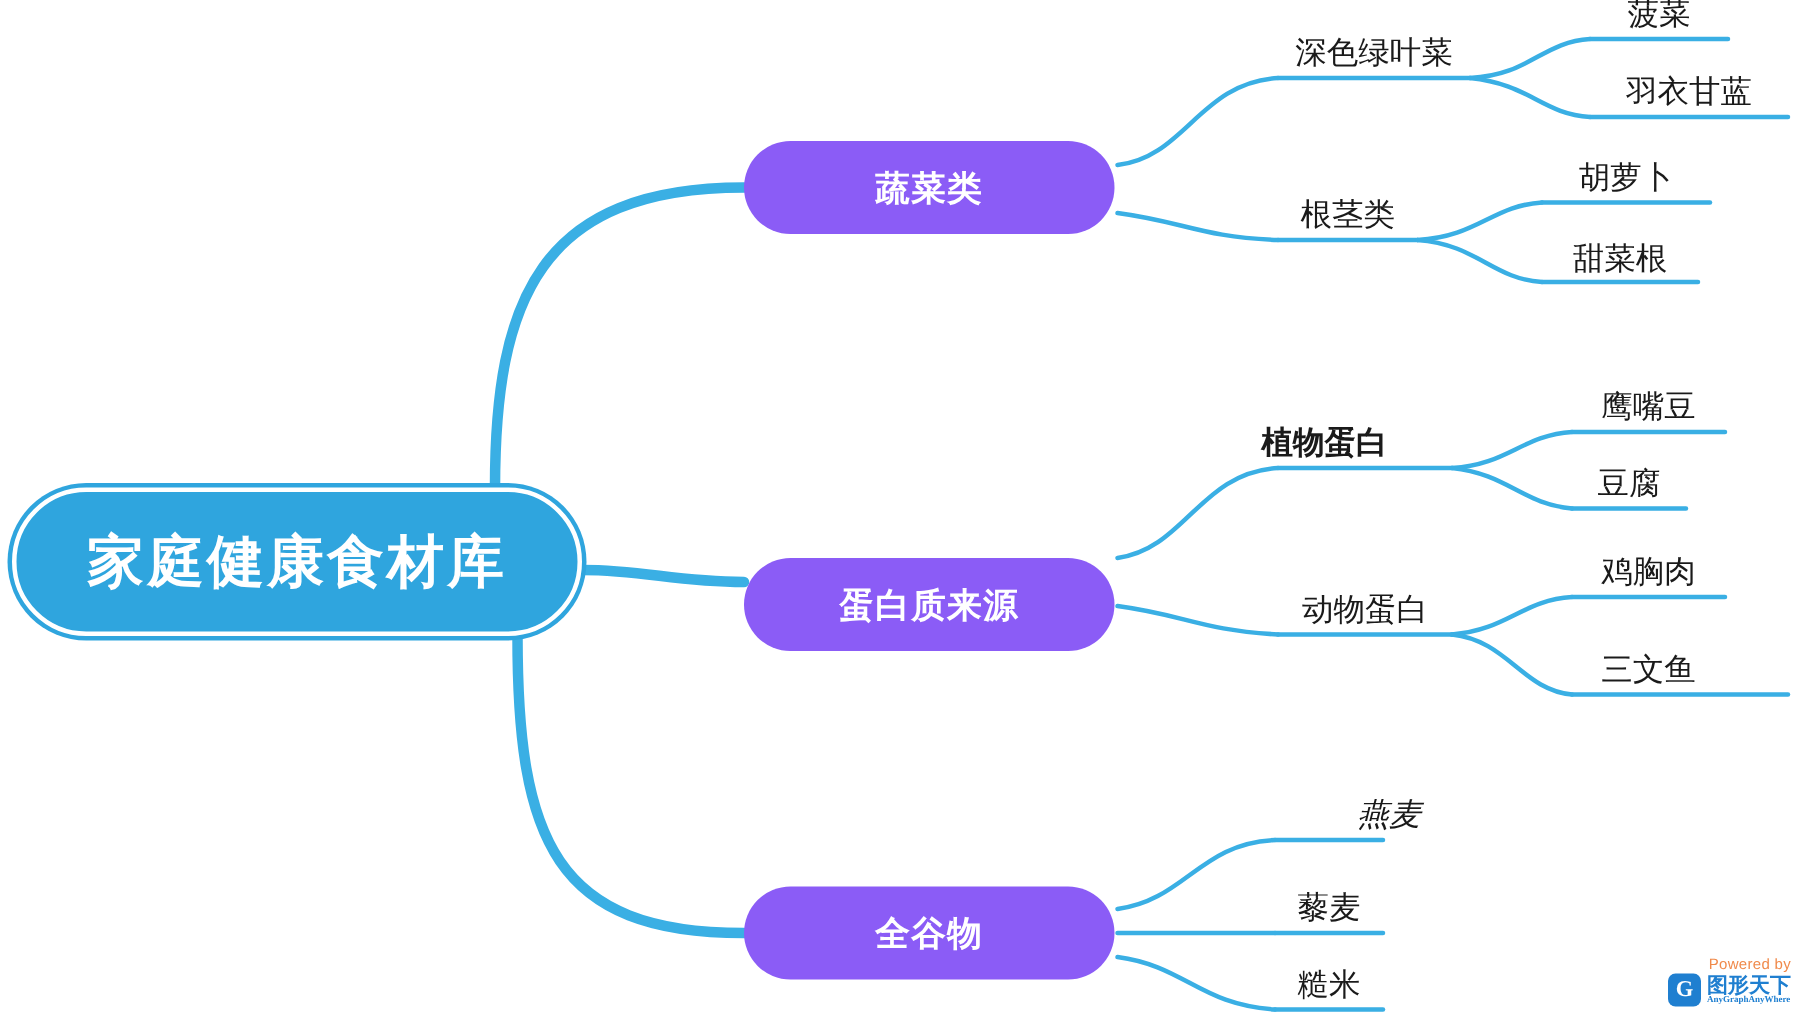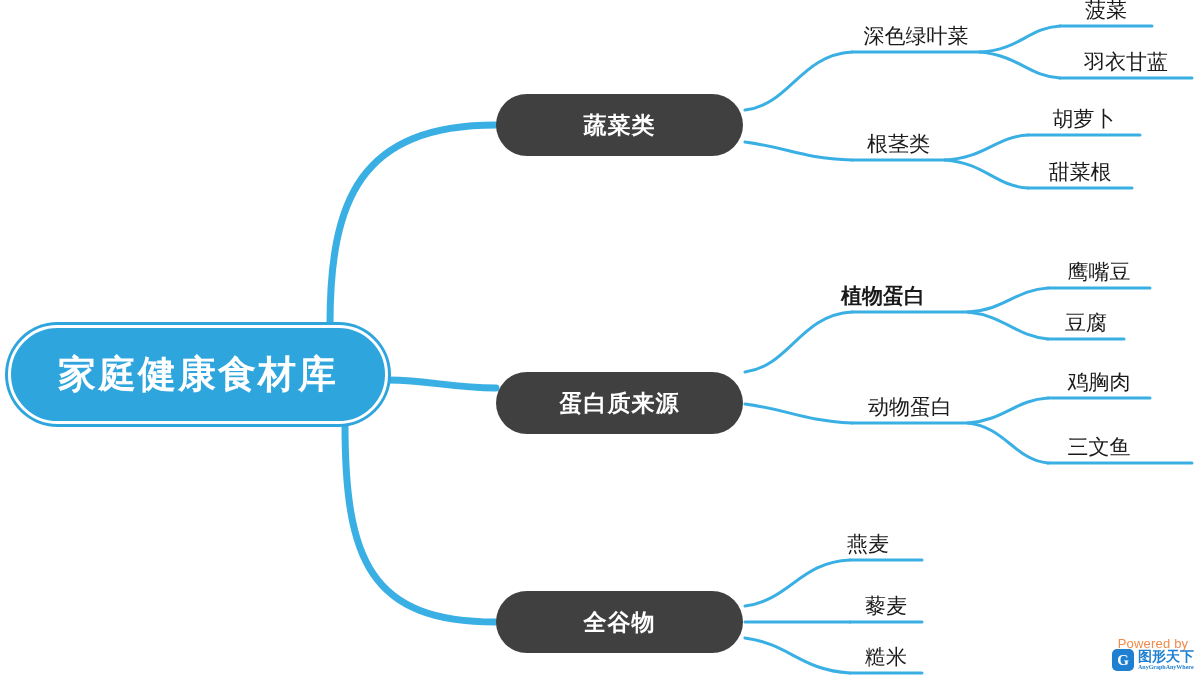--- a/index.html
+++ b/index.html
@@ -51,21 +51,21 @@
     color: #ffffff;
     font-size: 38px;
     font-weight: bold;
     letter-spacing: 2px;
   }
   
   .l1-node {
     width: 247px;
     height: 62px;
     border-radius: 31px;
-    background: #404040;
+    background: #8b5cf6;
     display: flex;
     align-items: center;
     justify-content: center;
   }
   .l1-node .label {
     color: #ffffff;
     font-size: 23px;
     font-weight: bold;
     letter-spacing: 1px;
   }
@@ -85,24 +85,23 @@
   
   .watermark {
     position: absolute;
     right: 6px;
     bottom: 8px;
     text-align: right;
     user-select: none;
   }
   .watermark .powered {
     color: #f08a4b;
-    font-size: 13px;
+    font-size: 10px;
     line-height: 11px;
     letter-spacing: 0.2px;
-    text-align: center;
   }
   .watermark .brand {
     display: flex;
     align-items: center;
     gap: 4px;
     justify-content: flex-end;
   }
   .watermark .logo {
     width: 22px;
     height: 22px;
@@ -232,21 +231,21 @@
   <div class="node txt-node" style="left:1048px; top:368px; width:102px; height:30px;">
     <span class="label">鸡胸肉</span>
   </div>
   <div class="node txt-node" style="left:1048px; top:433px; width:102px; height:30px;">
     <span class="label">三文鱼</span>
   </div>
 
   <div class="node l1-node" style="left:496px; top:591px;">
     <span class="label">全谷物</span>
   </div>
-  <div class="node txt-node" style="left:832px; top:530px; width:72px; height:30px;">
+  <div class="node txt-node" style="left:890px; top:530px; width:72px; height:30px;font-style:italic;">
     <span class="label">燕麦</span>
   </div>
   <div class="node txt-node" style="left:850px; top:592px; width:72px; height:30px;">
     <span class="label">藜麦</span>
   </div>
   <div class="node txt-node" style="left:850px; top:643px; width:72px; height:30px;">
     <span class="label">糙米</span>
   </div>
 
   <div class="watermark">

